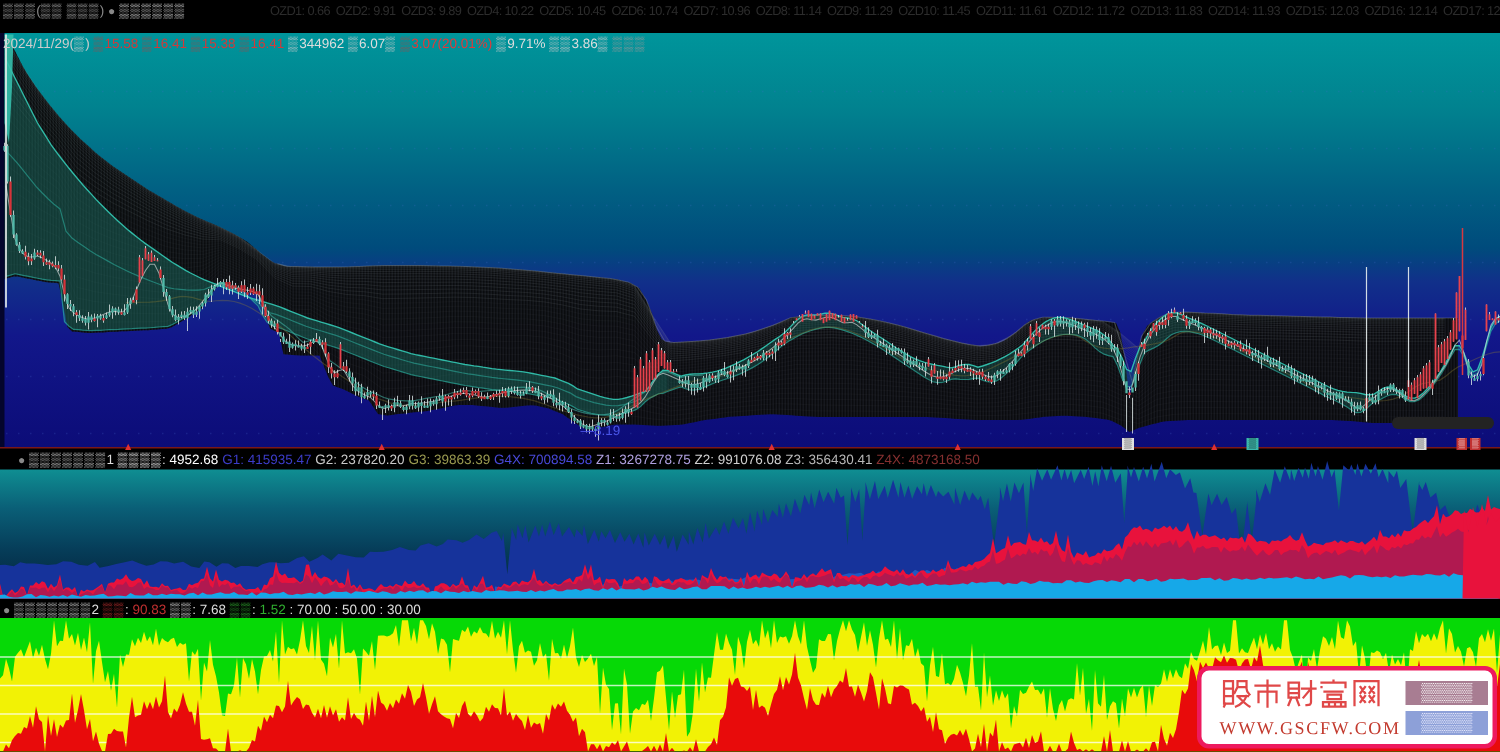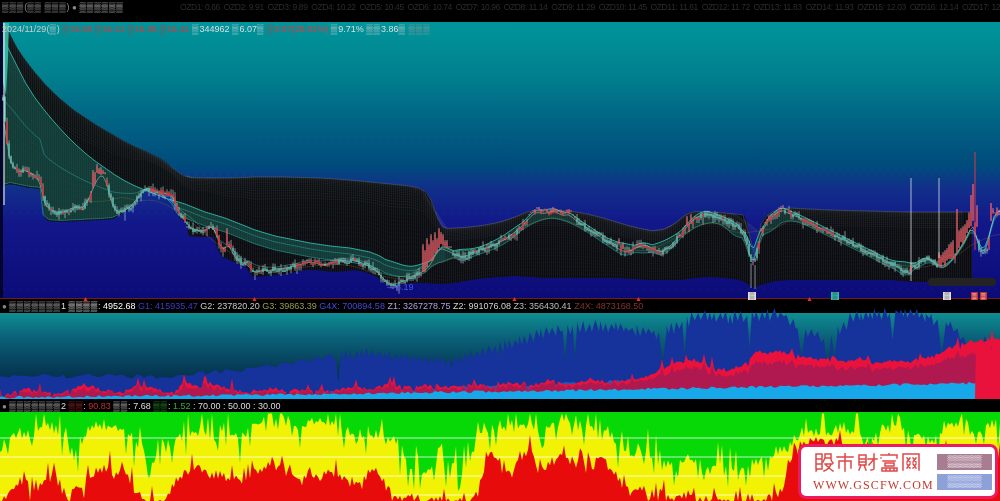--- a/index.html
+++ b/index.html
@@ -1,19 +1,19 @@
 <!DOCTYPE html>
 <html><head><meta charset="utf-8"><style>
 *{margin:0;padding:0;box-sizing:border-box}
 body{width:1000px;height:501px;background:#000;font-family:"Liberation Sans",sans-serif;position:relative;overflow:hidden}
 .abs{position:absolute;white-space:nowrap}
 .r1{top:2px;left:2px;font-size:9px;color:#aaa}
 .r1b{top:2px;left:180px;font-size:8.5px;letter-spacing:-0.4px;color:#2c2c2c}
 .r2{top:24px;left:2px;font-size:9px}
-.st1{top:301px;left:2px;font-size:9px;color:#ddd}
+.st1{top:301px;left:12px;font-size:9px;color:#ddd}
 .st2{top:401px;left:2px;font-size:9px;color:#ddd}
 .wm{top:444px;left:798px;width:200px;height:55px;background:#fff;border:3px solid #ed1a5e;border-radius:8px;z-index:5}
 .wmu{position:absolute;top:31px;left:12px;color:#c33a2e;font-size:12px;font-family:"Liberation Serif",serif;letter-spacing:1.1px}
 .tag1{position:absolute;top:7px;left:136px;width:55px;height:16px;background:#a87d92;color:#fff;font-size:10px;text-align:center;line-height:15px}
 .tag2{position:absolute;top:27px;left:136px;width:55px;height:16px;background:#8da0d8;color:#eef;font-size:10px;text-align:center;line-height:15px}
 .mk{position:absolute;font-size:7px;line-height:7px;z-index:3}
 </style></head><body>
 <svg width="1000" height="501" viewBox="0 0 1000 501" style="position:absolute;left:0;top:0">
     <defs>
       <linearGradient id="bgm" x1="0" y1="0" x2="0" y2="1">

